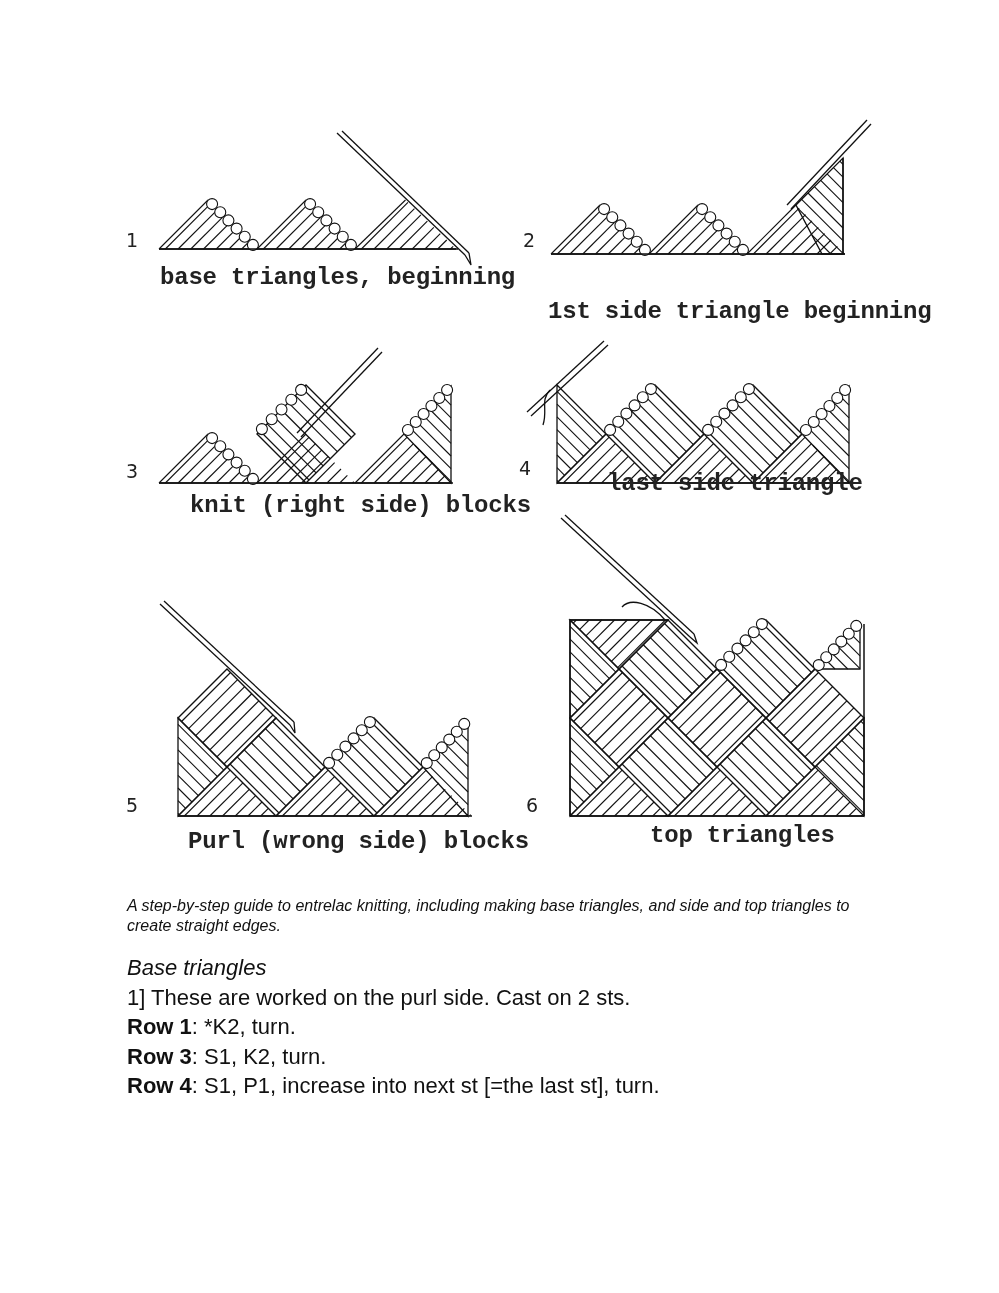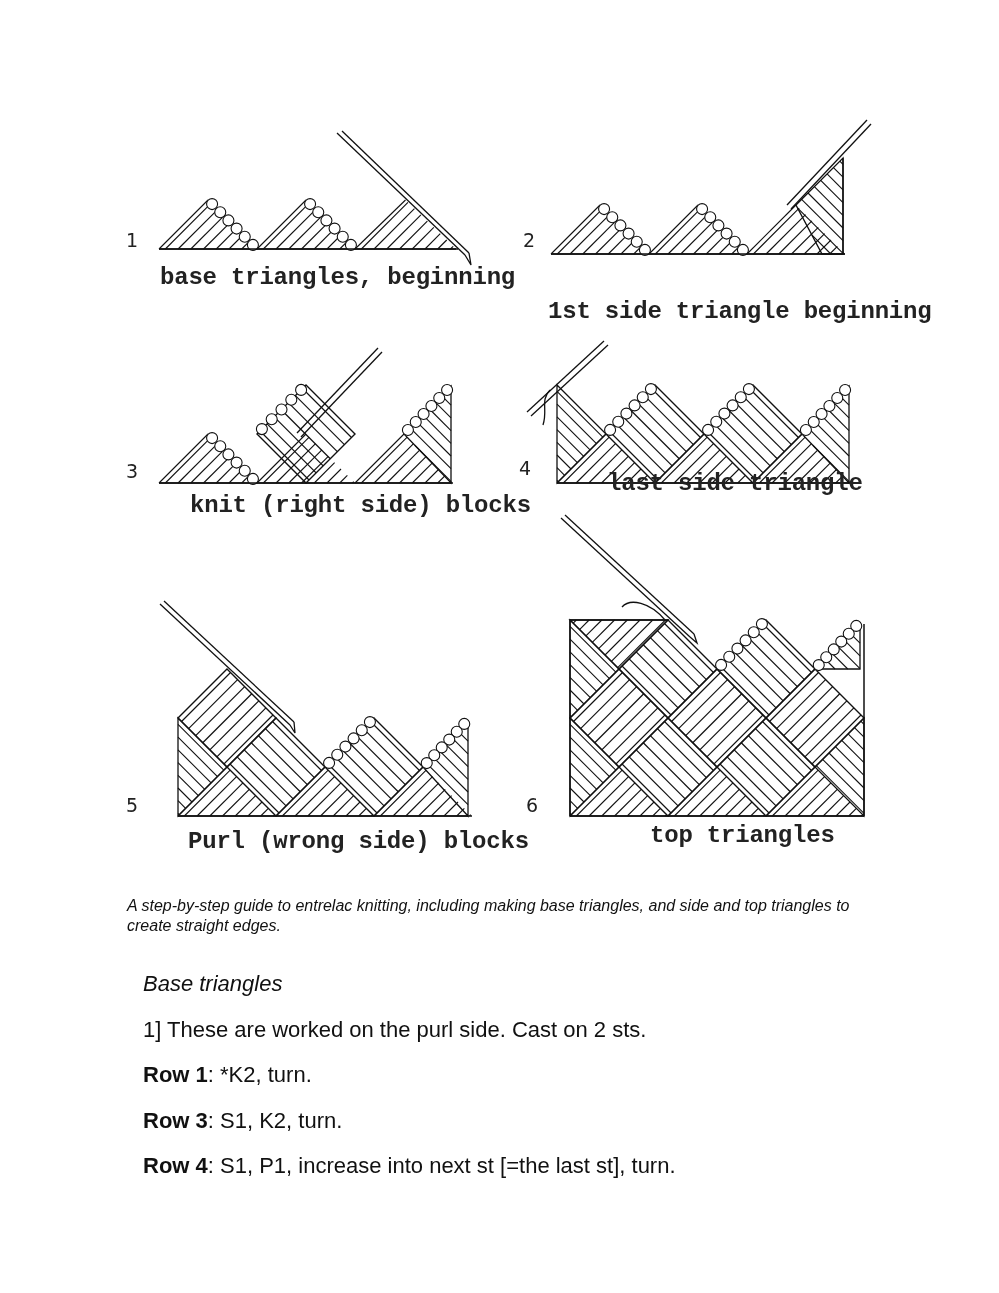--- a/index.html
+++ b/index.html
@@ -3,21 +3,21 @@
 <meta charset="utf-8">
 <style>
   html, body { margin:0; padding:0; background:#ffffff; }
   body { width:999px; height:1293px; position:relative; overflow:hidden; font-family:"Liberation Sans", sans-serif; color:#111; }
   .panel { position:absolute; }
   .panel svg { position:absolute; left:0; top:0; overflow:visible; }
   .fig-num { position:absolute; font-family:"DejaVu Sans", sans-serif; font-size:19px; color:#222; }
   .fig-cap { position:absolute; font-family:Liberation Mono, monospace; font-weight:bold; font-size:24px; color:#222; line-height:31px; white-space:nowrap; letter-spacing:-0.2px; }
   .caption { position:absolute; left:127px; top:876px; width:740px; font-style:italic; font-size:16px; line-height:20px; color:#111;margin-top:20px; }
   .body-text { position:absolute; left:127px; top:953px; width:747px; font-size:22px; line-height:29.5px; color:#111; }
-  .body-text p { margin:16px; text-align:justify; }
+  .body-text p { margin:0; text-align:justify; }
   .body-text .heading { font-style:italic; }
   .body-text b { font-weight:bold; }
   .body-text i { font-style:italic; }
 </style>
 </head>
 <body>
 
 <div class="panel" style="left:0;top:0;">
   <span class="fig-num" style="left:126px;top:229px;">1</span>
   <svg width="999" height="1293">

